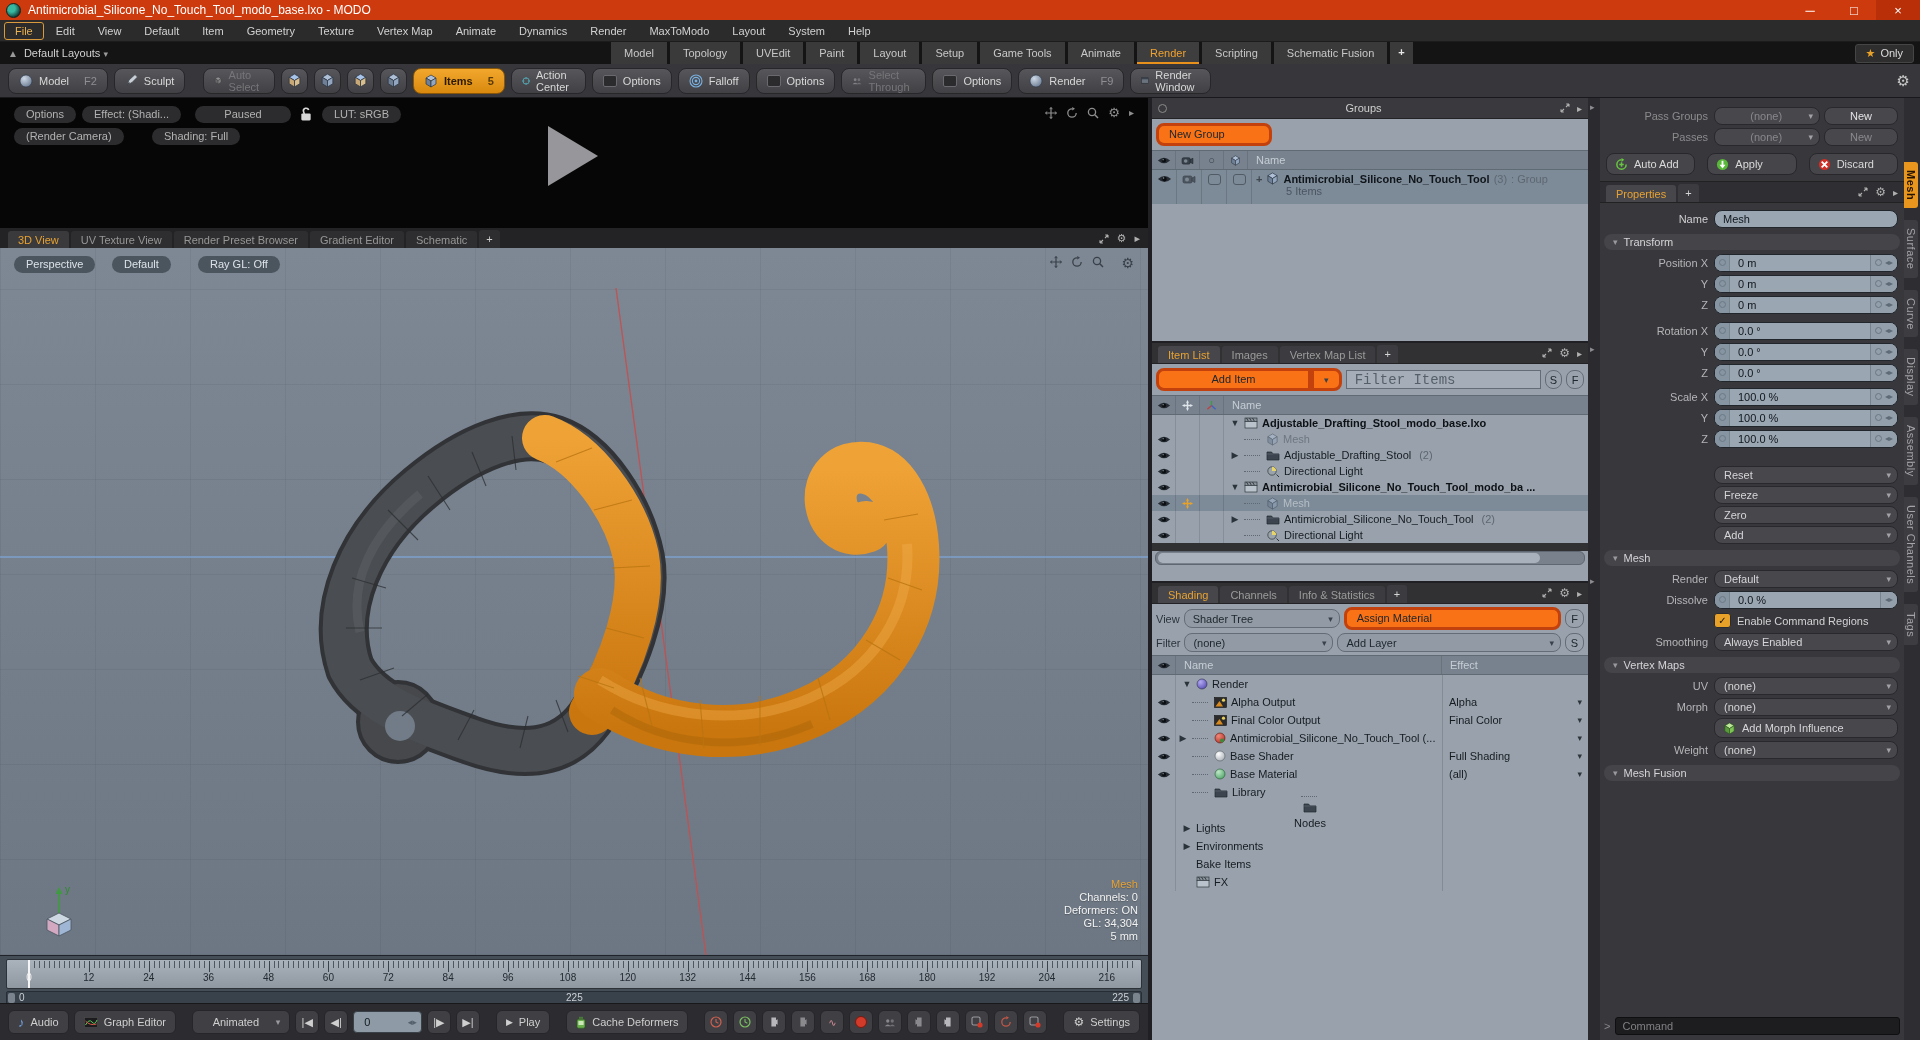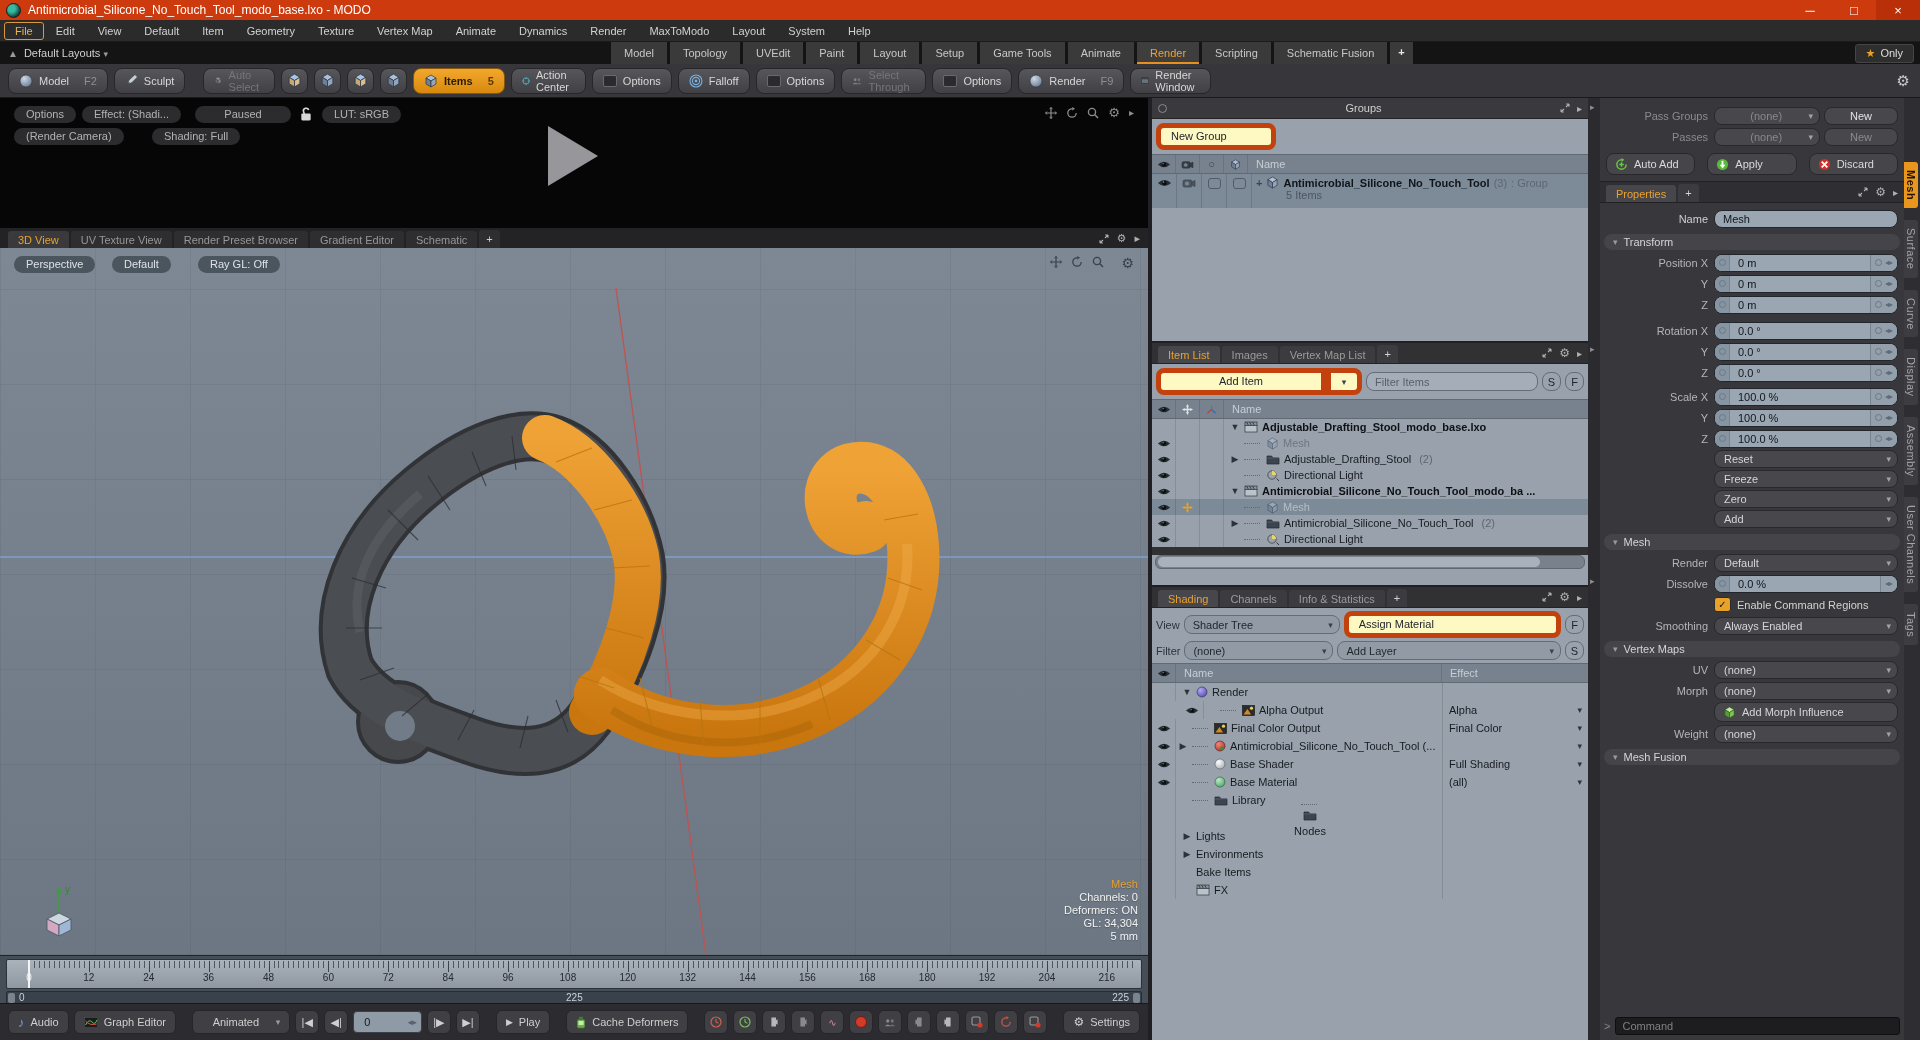--- a/index.html
+++ b/index.html
@@ -103,21 +103,21 @@
   .phead .dotw{width:7px;height:7px;border-radius:50%;border:1px solid #8a8a8a;}
   .phead .ptitle{flex:1;text-align:center;}
   .phead .picons{display:flex;gap:7px;align-items:center;color:#b0b0b0;}
   .ptabbar{height:20px;background:#313134;display:flex;align-items:flex-end;padding-left:6px;gap:2px;border-bottom:1px solid #232326;}
   .ptab{background:#3c3c40;color:#9b9b9b;border-radius:3px 3px 0 0;padding:3px 10px 2px;}
   .ptab.active{background:#47474b;color:var(--accent,#e8a232);}
   .ptab.add{padding:3px 7px;color:#d5d5d5;}
   .ptabbar .picons{margin-left:auto;display:flex;gap:7px;align-items:center;color:#b0b0b0;padding:0 6px 3px 0;}
 
   .lightbody{background:#99a2ac;}
-  .lbtn{background:#fef9c3;border:5px solid #c2410c;border-radius:8px;color:#20262d;height:17px;line-height:17px;padding:0 10px;box-sizing:content-box;}
+  .lbtn{background:#f97316;border:3px solid #c2410c;border-radius:8px;color:#20262d;height:17px;line-height:17px;padding:0 10px;box-sizing:content-box;}
   .ldrop{background:#929ba5;border:1px solid #646d77;border-radius:8px;color:#1d242b;height:17px;display:flex;align-items:center;padding:0 6px 0 8px;}
   .ldrop .dn{margin-left:auto;color:#39424c;font-size:9px;}
   .roundbtn{width:17px;height:17px;border-radius:8px;background:#9aa3ad;border:1px solid #646d77;color:#20262d;display:flex;align-items:center;justify-content:center;}
   .colhead{height:18px;background:#77828e;display:flex;align-items:center;color:#3f4a55;border-top:1px solid #5f6a75;border-bottom:1px solid #5f6a75;}
   .colhead .c{display:flex;align-items:center;justify-content:center;border-right:1px solid #68737e;height:100%;box-sizing:border-box;}
   .colhead .cname{justify-content:flex-start;padding-left:8px;color:#c6cdd4;}
 
   .groupsbody{height:222px;display:flex;flex-direction:column;}
   .grow{background:#7d8b99;display:flex;min-height:34px;}
   .grow .c{width:24px;display:flex;align-items:flex-start;justify-content:center;padding-top:4px;border-right:1px solid rgba(0,0,0,.14);}
@@ -159,37 +159,37 @@
   .pdrop{flex:1;height:16px;background:#47474c;border:1px solid #29292d;border-radius:8px;display:flex;align-items:center;color:#d6d6d8;padding:0 6px 0 9px;}
   .pdrop.dim{color:#88888c;}
   .pdrop .dn{margin-left:auto;color:#a2a2a6;font-size:9px;}
   .pnew{width:72px;margin-left:4px;height:16px;background:#47474c;border:1px solid #29292d;border-radius:8px;display:flex;align-items:center;justify-content:center;color:#e2e2e4;flex:none;}
   .pnew.dim{color:#8a8a8e;}
   .bigbtns{display:flex;gap:12px;margin:7px 6px 6px 6px;}
   .bigbtn{flex:1;height:20px;background:#45454a;border:1px solid #28282c;border-radius:8px;display:flex;align-items:center;gap:6px;padding-left:8px;color:#dadada;}
   .proptabbar{height:20px;background:#2f2f33;display:flex;align-items:flex-end;padding-left:6px;gap:2px;border-top:1px solid #212124;border-bottom:1px solid #212124;}
   .sectionh{height:16px;background:#454549;border-radius:9px;margin:6px 4px 3px;display:flex;align-items:center;gap:6px;padding-left:9px;color:#d5d5d8;}
   .sectionh .tri{color:#9a9a9e;font-size:9px;}
-  .tbuttons{margin:2px 6px 0 114px;display:flex;flex-direction:column;gap:2px;}
+  .tbuttons{margin:18px 6px 0 114px;display:flex;flex-direction:column;gap:2px;}
   .tbuttons .pdrop{flex:none;}
   .cbx{width:15px;height:13px;background:#e8a22a;border:1px solid #2c2c2f;border-radius:3px;color:#1d1405;font-weight:bold;font-size:10px;display:flex;align-items:center;justify-content:center;margin-right:6px;}
   .cblabel{color:#d2d2d4;}
   .addmorph{margin:2px 6px 2px 114px;height:18px;background:#47474c;border:1px solid #29292d;border-radius:8px;display:flex;align-items:center;gap:6px;padding-left:8px;color:#d6d6d8;}
   .cmdbar{position:absolute;left:4px;right:4px;bottom:5px;display:flex;align-items:center;gap:5px;}
   .cmdbar .pr{color:#88888c;}
   .cmdfield{flex:1;background:#1d1d20;border:1px solid #0f0f11;border-radius:3px;height:16px;color:#808084;font-family:inherit;font-size:11px;padding:0 6px;}
 
   
   .sidetabs{position:absolute;left:1904px;top:98px;width:16px;height:942px;background:#2e2e32;padding-top:64px;box-sizing:border-box;display:flex;flex-direction:column;gap:12px;align-items:flex-start;}
   .stab{writing-mode:vertical-rl;background:#3d3d41;color:#a4a4a8;padding:8px 1px;border-radius:0 3px 3px 0;letter-spacing:.5px;}
   .stab.active{background:#e8961e;color:#241500;font-weight:bold;}
 
   input{outline:none;}
   input::placeholder{color:#808084;}
-  input.lfieldinput{background:#a5aeb8;border:1px solid #646d77;border-radius:8px;color:#2a323c;height:17px;padding:0 8px;font-family:Liberation Sans, sans-serif;font-size:11px;}
+  input.lfieldinput{background:#a5aeb8;border:1px solid #646d77;border-radius:0;color:#2a323c;height:17px;padding:0 8px;font-family:Liberation Mono, monospace;font-size:14px;}
   input.lfieldinput::placeholder{color:#555f6a;}
 </style>
 </head>
 <body>
 
 <svg width="0" height="0" style="position:absolute">
   <defs>
     <linearGradient id="gOr" x1="0" y1="0" x2="0" y2="1">
       <stop offset="0" stop-color="#efa236"></stop>
         <stop offset="1" stop-color="#c9760e"></stop>
@@ -1061,21 +1061,21 @@
             <span class="ec"></span>
             <span class="namec" style="padding-left: 6px;">
               <span class="exp">▼</span>
               <svg width="12" height="12" class="sym">
                 <use href="#i-render"></use>
               </svg>
               <span class="lab">Render</span>
             </span>
             <span class="effc"></span>
           </div>
-          <div class="lrow" style="height: 18px; margin-left: 28px;">
+          <div class="lrow" style="height: 18px;">
             <span class="ec">
               <svg width="14" height="9" class="sym">
                 <use href="#i-eye"></use>
               </svg>
             </span>
             <span class="namec" style="padding-left: 2px;">
               <span class="exp"></span>
               <span class="dots"></span>
               <svg width="13" height="11" class="sym">
                 <use href="#i-output"></use>

